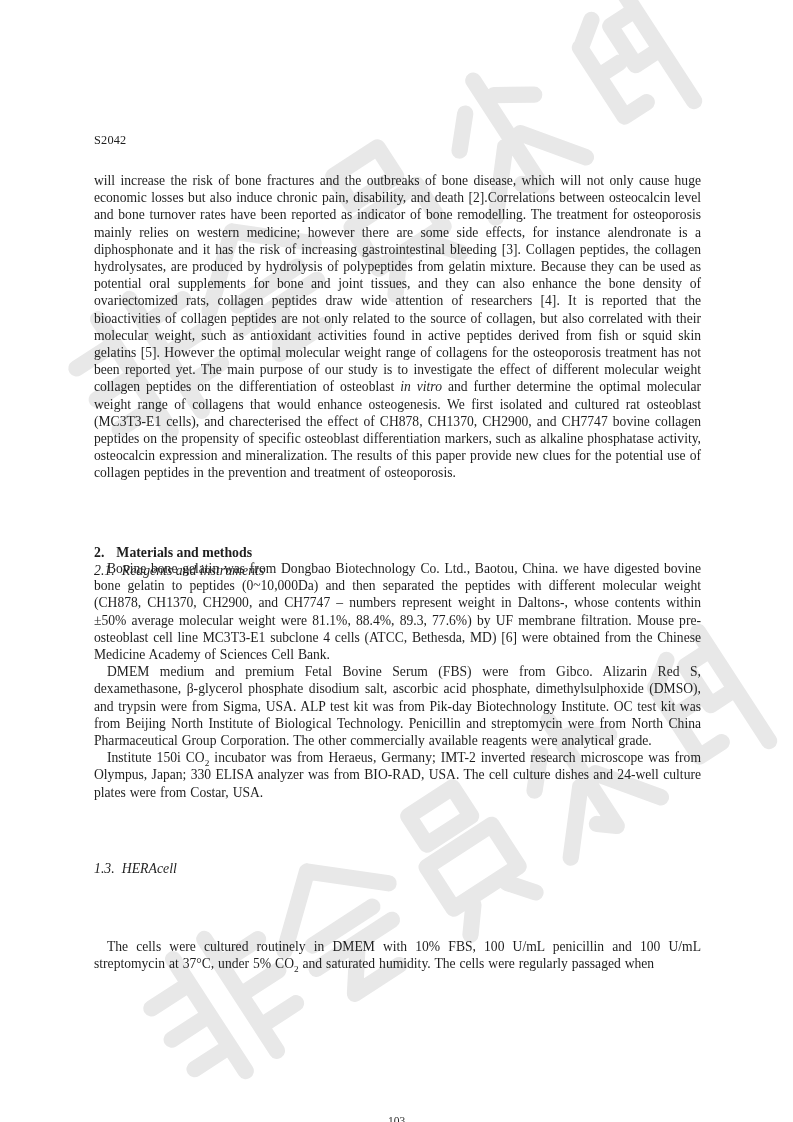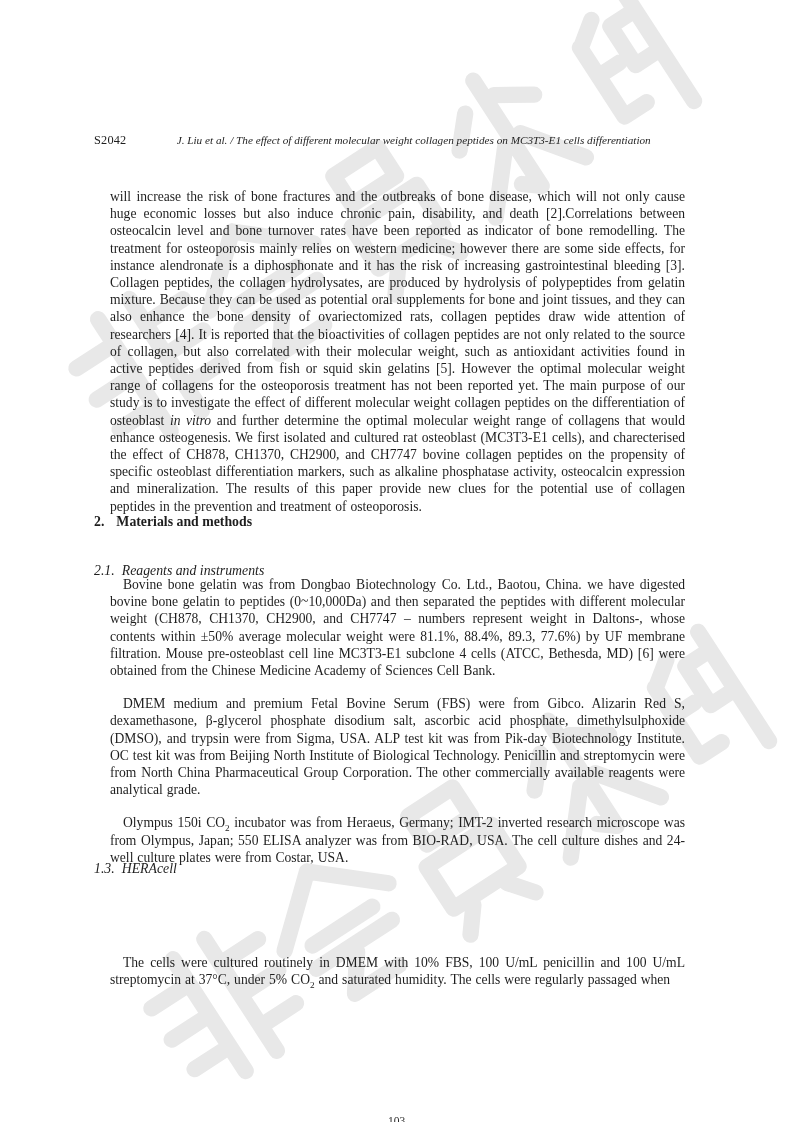--- a/index.html
+++ b/index.html
@@ -5,26 +5,26 @@
   html,body{margin:0;padding:0;background:#ffffff;}
   .page{position:relative;width:793px;height:1122px;background:#ffffff;overflow:hidden;
         font-family:"Liberation Serif","DejaVu Serif",serif;color:#1e1e1e;}
   .wm{position:absolute;left:0;top:0;pointer-events:none;}
   .wm path{fill:none;stroke:#e8e8e8;stroke-width:10.5;stroke-linecap:round;stroke-linejoin:round;}
   .col{position:absolute;left:94px;width:607px;}
   .hdr{top:133px;display:flex;align-items:baseline;}
   .hdr-id{font-size:12.3px;letter-spacing:.2px;}
   .hdr-rt{flex:1;text-align:center;font-style:italic;font-size:11.2px;white-space:nowrap;}
   .bodytext{font-size:13.6px;line-height:17.2px;text-align:justify;word-spacing:.04em;}
-  .bodytext p{margin:16px;text-indent:13px;}
+  .bodytext p{margin:0;text-indent:13px;}
   p.noindent{text-indent:0;}
   .it{font-style:italic;}
   sub{font-size:68%;line-height:0;}
   .p-intro{top:172px;}
-  .h-materials{top:514px;font-weight:bold;font-size:13.8px;}
+  .h-materials{top:545px;font-weight:bold;font-size:13.8px;}
   .h-italic{font-style:italic;font-size:13.8px;}
   .h-reagents{top:563px;}
   .blk-reagents{top:560px;}
   .h-methods{top:861px;}
   .h-cultivation{top:896px;}
   .p-cultivation{top:938px;}
   .num{margin-right:12px;}
   .num-sm{margin-right:7px;}
   .pageno{position:absolute;top:1115px;left:0;width:793px;text-align:center;font-size:11.5px;color:#2a2a2a;}
 </style>
@@ -62,39 +62,38 @@
       <use href="#wm-fei" transform="translate(225,1005) rotate(-33) scale(1.55) translate(-50,-50)"></use>
       <use href="#wm-hui" transform="translate(345,930)  rotate(-33) scale(1.55) translate(-50,-50)"></use>
       <use href="#wm-yuan" transform="translate(465,855)  rotate(-33) scale(1.55) translate(-50,-50)"></use>
       <use href="#wm-shui" transform="translate(585,780)  rotate(-33) scale(1.55) translate(-50,-50)"></use>
       <use href="#wm-yin" transform="translate(705,705)  rotate(-33) scale(1.55) translate(-50,-50)"></use>
     </g>
   </svg>
 
   <div class="col hdr">
     <span class="hdr-id">S2042</span>
-    <span class="hdr-rt">J. Liu et al. / The effect of different molecular weight collagen peptides on MC3T3-E1 cells differentiation</span>
   </div>
 
   <div class="col bodytext p-intro">
     <p class="noindent"><span>will increase the risk of bone fractures and the outbreaks of bone disease, which will not only cause huge economic losses but also induce chronic pain, disability, and death [2].Correlations between osteocalcin level and bone turnover rates have been reported as indicator of bone remodelling. The treatment for osteoporosis mainly relies on western medicine; however there are some side effects, for instance alendronate is a diphosphonate and it has the risk of increasing gastrointestinal bleeding [3]. Collagen peptides, the collagen hydrolysates, are produced by hydrolysis of polypeptides from gelatin mixture. Because they can be used as potential oral supplements for bone and joint tissues, and they can also enhance the bone density of ovariectomized rats, collagen peptides draw wide attention of researchers [4]. It is reported that the bioactivities of collagen peptides are not only related to the source of collagen, but also correlated with their molecular weight, such as antioxidant activities found in active peptides derived from fish or squid skin gelatins [5]. However the optimal molecular weight range of collagens for the osteoporosis treatment has not been reported yet. The main purpose of our study is to investigate the effect of different molecular weight collagen peptides on the differentiation of osteoblast </span><span class="it">in vitro</span><span> and further determine the optimal molecular weight range of collagens that would enhance osteogenesis. We first isolated and cultured rat osteoblast (MC3T3-E1 cells), and charecterised the effect of CH878, CH1370, CH2900, and CH7747 bovine collagen peptides on the propensity of specific osteoblast differentiation markers, such as alkaline phosphatase activity, osteocalcin expression and mineralization. The results of this paper provide new clues for the potential use of collagen peptides in the prevention and treatment of osteoporosis.</span></p>
   </div>
 
   <div class="col h-materials">
     <span class="num">2.</span><span>Materials and methods</span>
   </div>
 
   <div class="col h-italic h-reagents">
     <span class="num-sm">2.1.</span><span>Reagents and instruments</span>
   </div>
 
   <div class="col bodytext blk-reagents">
     <p><span>Bovine bone gelatin was from Dongbao Biotechnology Co. Ltd., Baotou, China. we have digested bovine bone gelatin to peptides (0~10,000Da) and then separated the peptides with different molecular weight (CH878, CH1370, CH2900, and CH7747 – numbers represent weight in Daltons-, whose contents within ±50% average molecular weight were 81.1%, 88.4%, 89.3, 77.6%) by UF membrane filtration. Mouse pre-osteoblast cell line MC3T3-E1 subclone 4 cells (ATCC, Bethesda, MD) [6] were obtained from the Chinese Medicine Academy of Sciences Cell Bank.</span></p>
     <p><span>DMEM medium and premium Fetal Bovine Serum (FBS) were from Gibco. Alizarin Red S, dexamethasone, β-glycerol phosphate disodium salt, ascorbic acid phosphate, dimethylsulphoxide (DMSO), and trypsin were from Sigma, USA. ALP test kit was from Pik-day Biotechnology Institute. OC test kit was from Beijing North Institute of Biological Technology. Penicillin and streptomycin were from North China Pharmaceutical Group Corporation. The other commercially available reagents were analytical grade.</span></p>
-    <p><span>Olympus 150i CO</span><sub>2</sub><span> incubator was from Heraeus, Germany; IMT-2 inverted research microscope was from Olympus, Japan; 550 ELISA analyzer was from BIO-RAD, USA. The cell culture dishes and 24-well culture plates were from Costar, USA.</span></p>
+    <p><span>Institute 150i CO</span><sub>2</sub><span> incubator was from Heraeus, Germany; IMT-2 inverted research microscope was from Olympus, Japan; 330 ELISA analyzer was from BIO-RAD, USA. The cell culture dishes and 24-well culture plates were from Costar, USA.</span></p>
   </div>
 
   <div class="col h-italic h-methods">
     <span class="num-sm">1.3.</span><span>HERAcell</span>
   </div>
 
 
   <div class="col bodytext p-cultivation">
     <p><span>The cells were cultured routinely in DMEM with 10% FBS, 100 U/mL penicillin and 100 U/mL streptomycin at 37°C, under 5% CO</span><sub>2</sub><span> and saturated humidity. The cells were regularly passaged when</span></p>
   </div>

